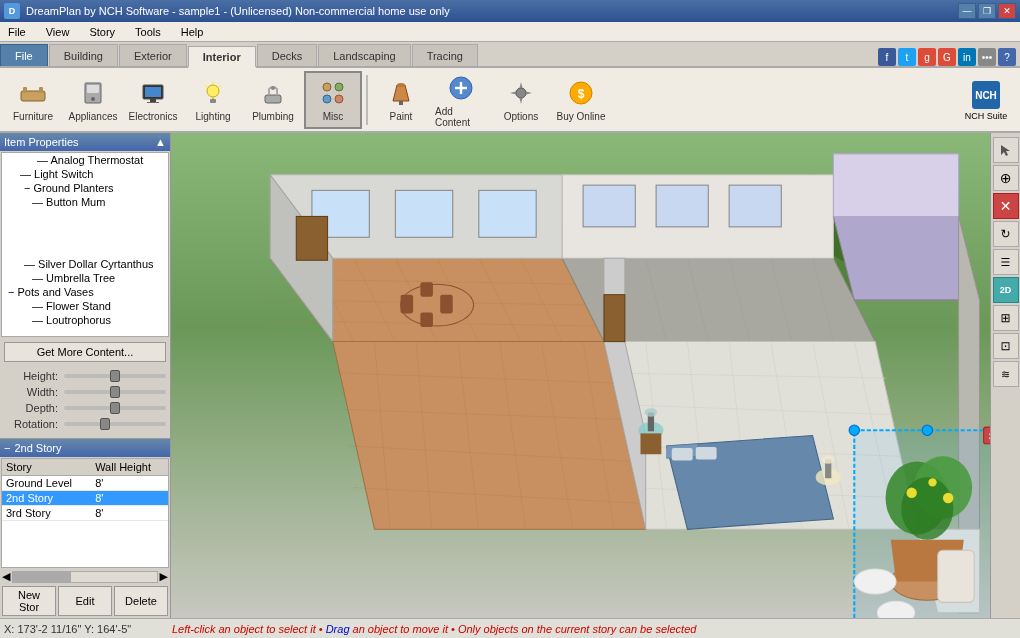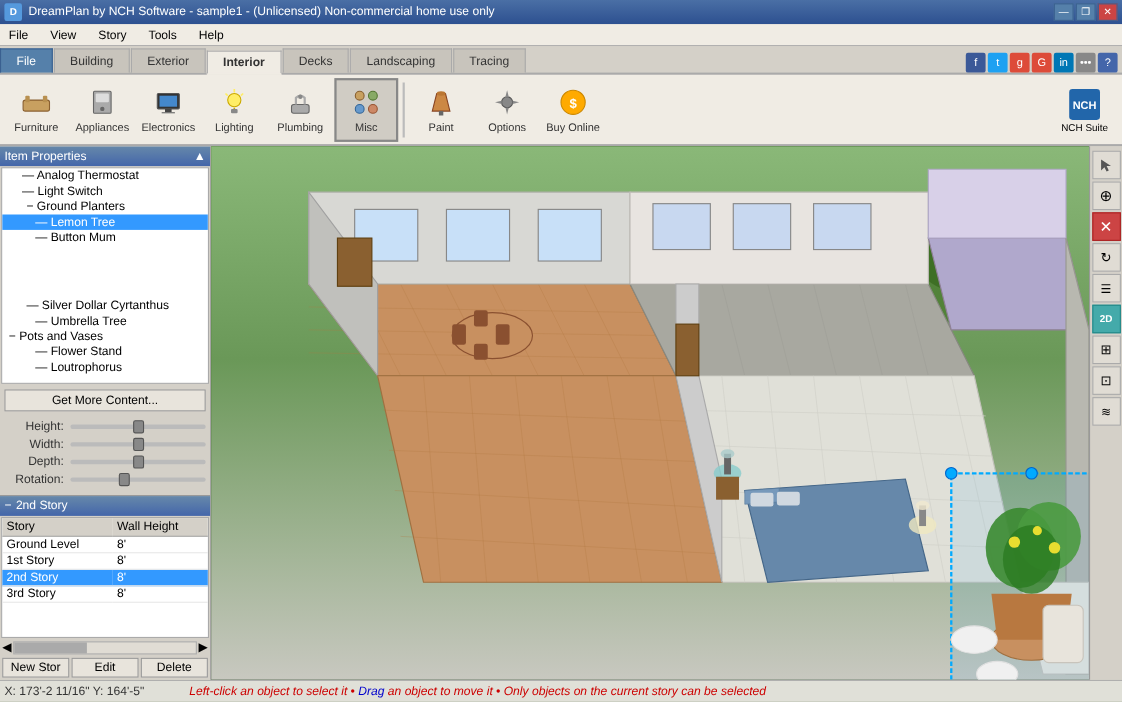--- a/index.html
+++ b/index.html
@@ -30,21 +30,21 @@
     .tool-btn { display: flex; flex-direction: column; align-items: center; justify-content: center; width: 58px; height: 58px; cursor: pointer; border: 1px solid transparent; padding: 4px 2px; font-size: 10px; color: #333; gap: 2px; }
     .tool-btn.active { background: #d0ccc4; border: 2px solid #888; }
     .tool-icon { width: 32px; height: 32px; display: flex; align-items: center; justify-content: center; }
     .tool-separator { width: 2px; height: 50px; background: #bbb; margin: 0 2px; }
     #nch-suite { margin-left: auto; display: flex; flex-direction: column; align-items: center; width: 60px; font-size: 9px; cursor: pointer; }
 
     
     #main { display: flex; height: calc(638px - 22px - 20px - 26px - 65px - 20px); }
 
     
-    #left-panel { width: 192px; background: #d4d0c8; display: flex; flex-direction: column; border-right: 1px solid #999; justify-content: center; }
+    #left-panel { width: 171px; background: #d4d0c8; display: flex; flex-direction: column; border-right: 1px solid #999; justify-content: center; }
 
     
     #item-props { background: #d4d0c8; flex: 1; display: flex; flex-direction: column; overflow: hidden; }
     #item-props-header { background: linear-gradient(to bottom, #6688aa, #4466aa); color: white; padding: 2px 4px; font-size: 11px; display: flex; align-items: center; justify-content: space-between; height: 18px; }
     #item-props-header .collapse-btn { cursor: pointer; }
     #item-props-tree { flex: 1; overflow-y: auto; background: white; border: 1px solid #aaa; margin: 1px; font-size: 11px; }
     .tree-item { padding: 1px 0; cursor: pointer; }
     .tree-item.selected { background: #3399ff; color: white; }
     #get-more { margin: 4px; }
     #get-more button { width: 100%; padding: 3px; font-size: 11px; background: #e8e4dc; border: 1px solid #999; cursor: pointer; }
@@ -218,20 +218,30 @@
     <div class="tool-icon">
       <svg width="32" height="32" viewBox="0 0 32 32">
           <path d="M8 24 L12 8 L20 8 L24 24 Z" fill="#cc8844" stroke="#884422" stroke-width="1"></path>
           <ellipse cx="16" cy="8" rx="4" ry="2" fill="#bb7733"></ellipse>
           <rect x="14" y="24" width="4" height="4" fill="#666"></rect>
         </svg>
     </div>
     <span>Paint</span>
   </div>
 
+  <div class="tool-btn">
+    <div class="tool-icon">
+      <svg width="32" height="32" viewBox="0 0 32 32">
+          <circle cx="16" cy="16" r="11" fill="#5588cc" stroke="#3366aa" stroke-width="1"></circle>
+          <line x1="16" y1="10" x2="16" y2="22" stroke="white" stroke-width="2.5"></line>
+          <line x1="10" y1="16" x2="22" y2="16" stroke="white" stroke-width="2.5"></line>
+        </svg>
+    </div>
+    <span>Add Content</span>
+  </div>
 
   <div class="tool-btn">
     <div class="tool-icon">
       <svg width="32" height="32" viewBox="0 0 32 32">
           <circle cx="16" cy="16" r="5" fill="#888" stroke="#555" stroke-width="1"></circle>
           <path d="M16 5 L17.5 11 L14.5 11 Z" fill="#888"></path>
           <path d="M16 27 L17.5 21 L14.5 21 Z" fill="#888"></path>
           <path d="M5 16 L11 17.5 L11 14.5 Z" fill="#888"></path>
           <path d="M27 16 L21 17.5 L21 14.5 Z" fill="#888"></path>
         </svg>
@@ -262,24 +272,23 @@
 
   <div id="left-panel">
 
     <div id="item-props">
       <div id="item-props-header">
         <span>Item Properties</span>
         <span class="collapse-btn">▲</span>
       </div>
       <div id="item-props-tree">
 
-      <div class="tree-item" style="padding-left: 18px;">— Analog Thermostat</div>
+      <div class="tree-item" style="padding-left: 35px;">— Analog Thermostat</div>
           <div class="tree-item" style="padding-left: 18px;">— Light Switch</div>
           <div class="tree-item" style="padding-left: 22px;">− Ground Planters</div>
-          <div class="tree-item selected" style="padding-left: 30px;">— Lemon Tree</div>
           <div class="tree-item" style="padding-left: 30px;">— Button Mum</div>
           <div class="tree-item" style="padding-left: 22px; margin-top: 48px;">— Silver Dollar Cyrtanthus</div>
           <div class="tree-item" style="padding-left: 30px;">— Umbrella Tree</div>
           <div class="tree-item" style="padding-left: 6px;">− Pots and Vases</div>
           <div class="tree-item" style="padding-left: 30px;">— Flower Stand</div>
           <div class="tree-item" style="padding-left: 30px;">— Loutrophorus</div>
         </div>
       <div id="get-more">
         <button>Get More Content...</button>
       </div>
@@ -322,24 +331,20 @@
             <tr>
               <th>Story</th>
               <th>Wall Height</th>
             </tr>
           </thead>
           <tbody id="story-tbody">
           <tr>
                 <td>Ground Level</td>
                 <td>8'</td>
               </tr>
-              <tr>
-                <td>1st Story</td>
-                <td>8'</td>
-              </tr>
               <tr class="selected">
                 <td>2nd Story</td>
                 <td>8'</td>
               </tr>
               <tr>
                 <td>3rd Story</td>
                 <td>8'</td>
               </tr>
             </tbody>
         </table>

